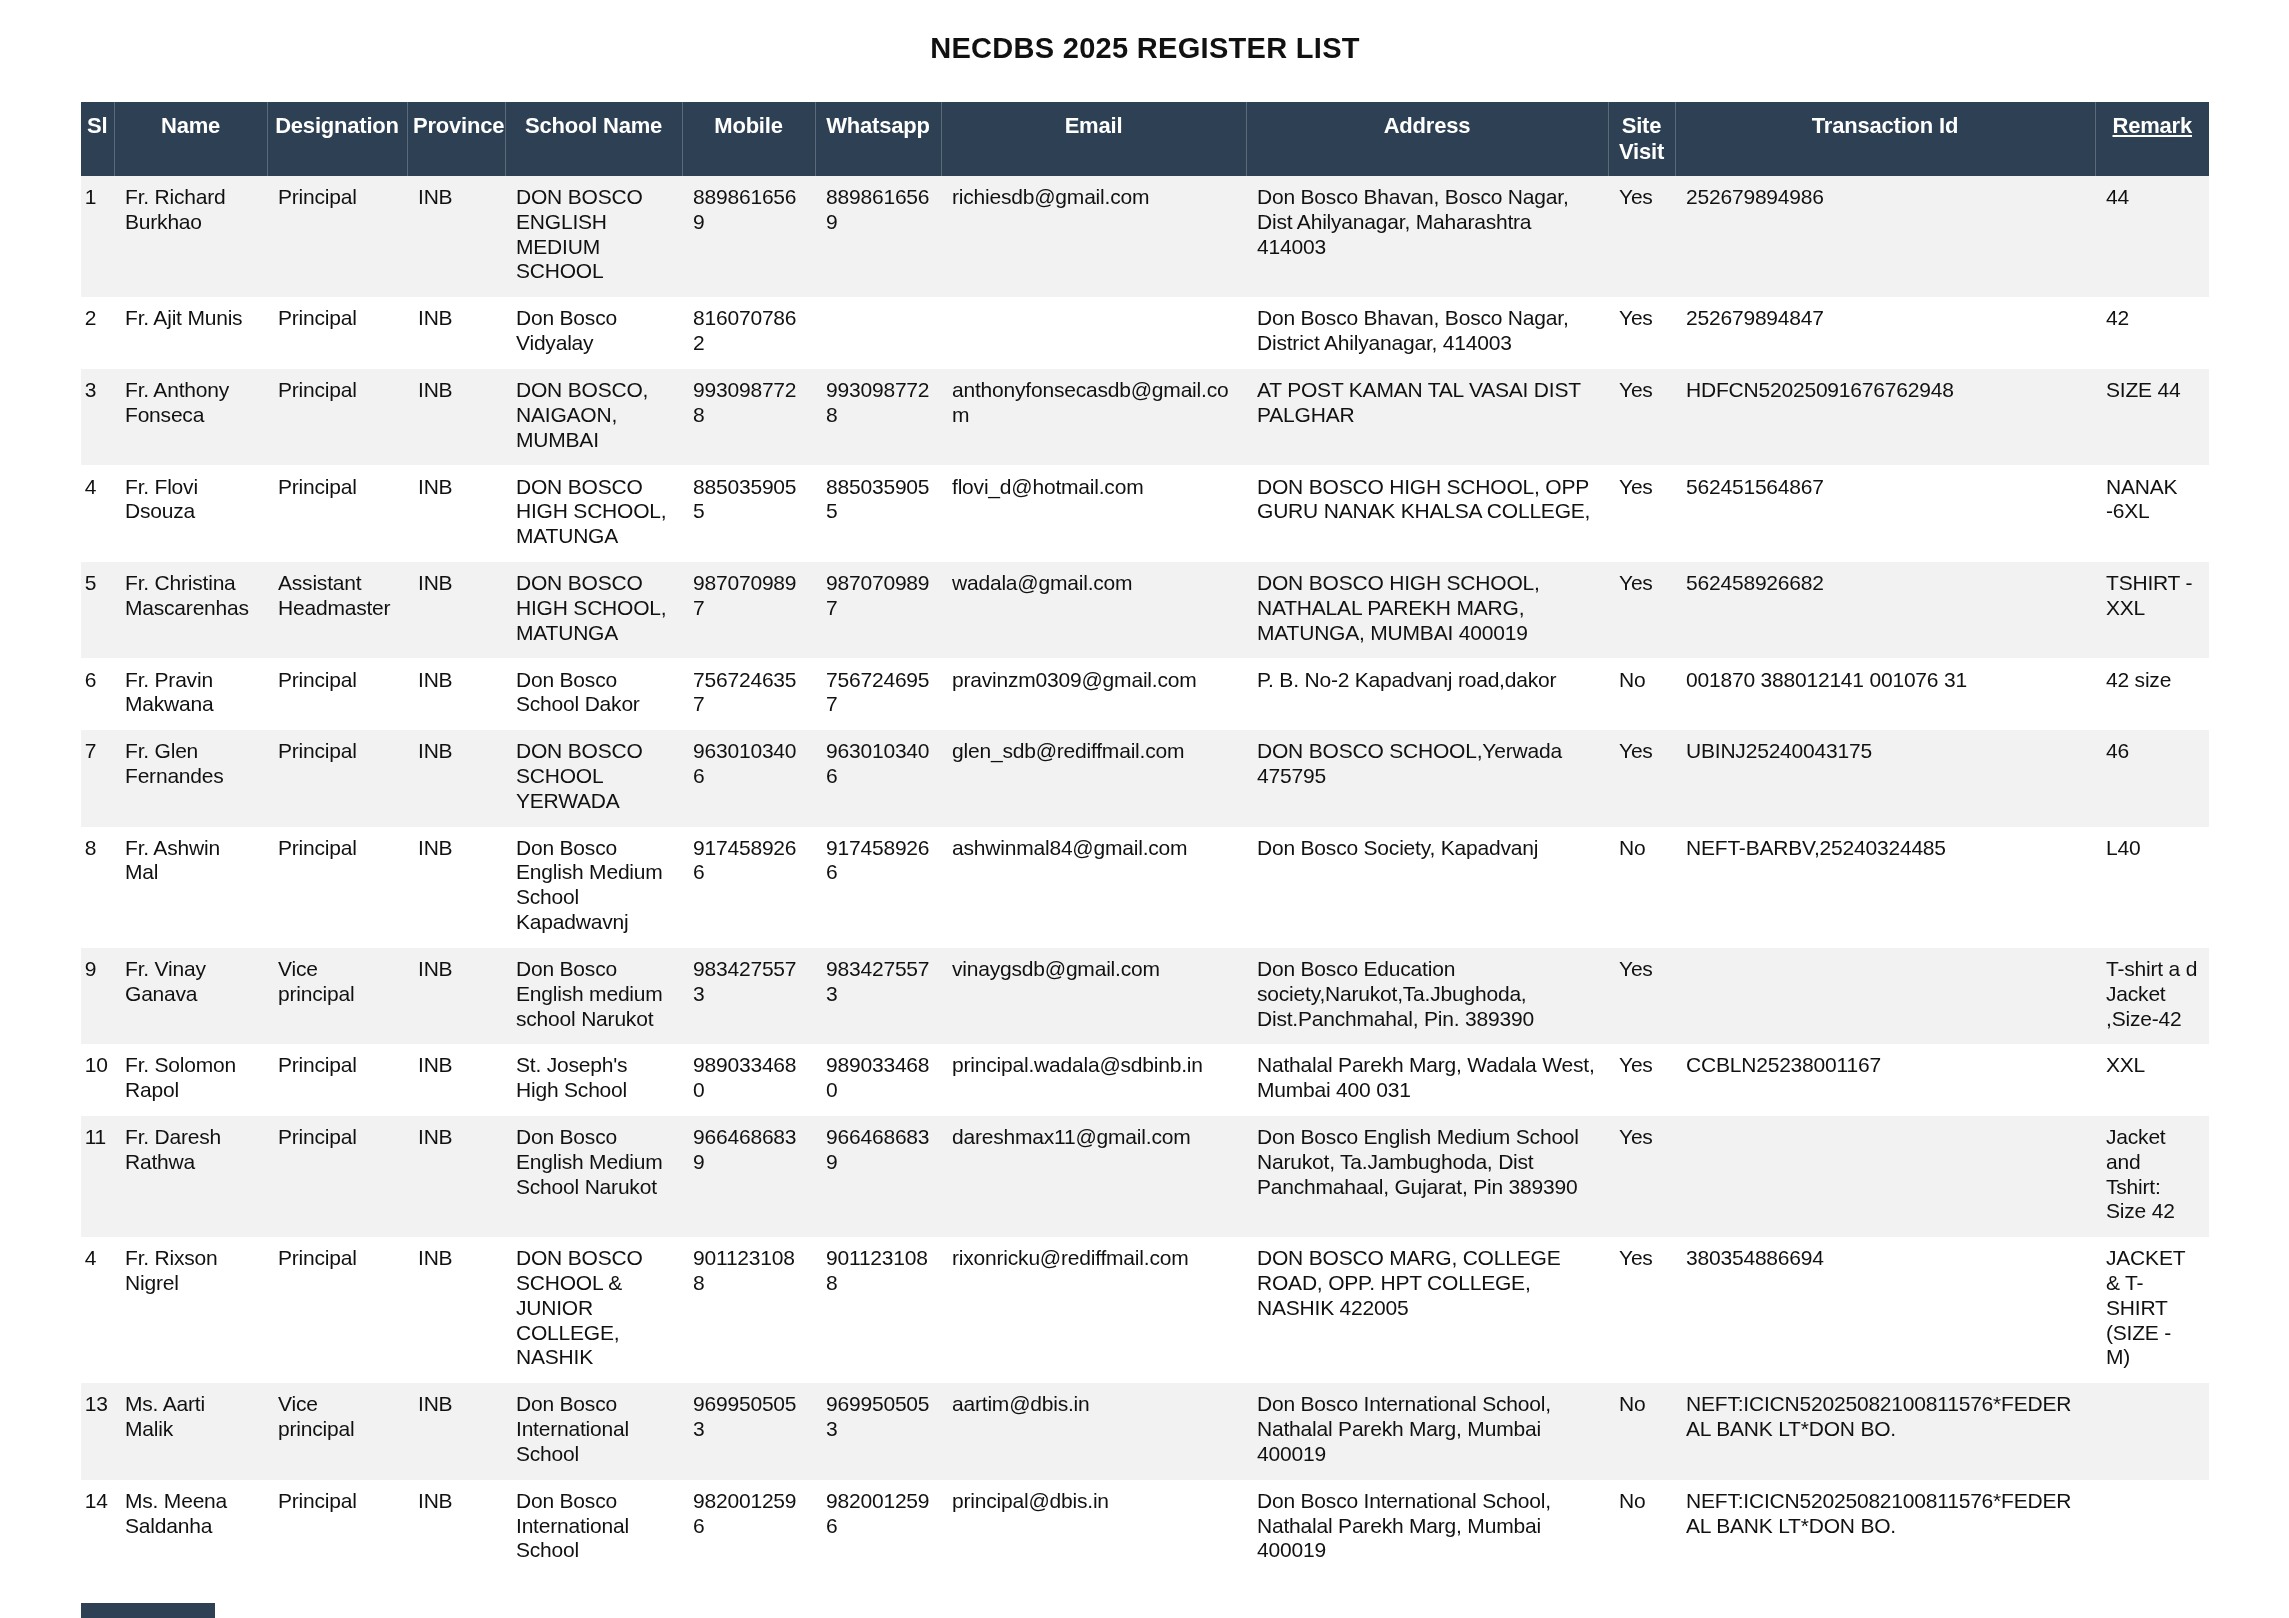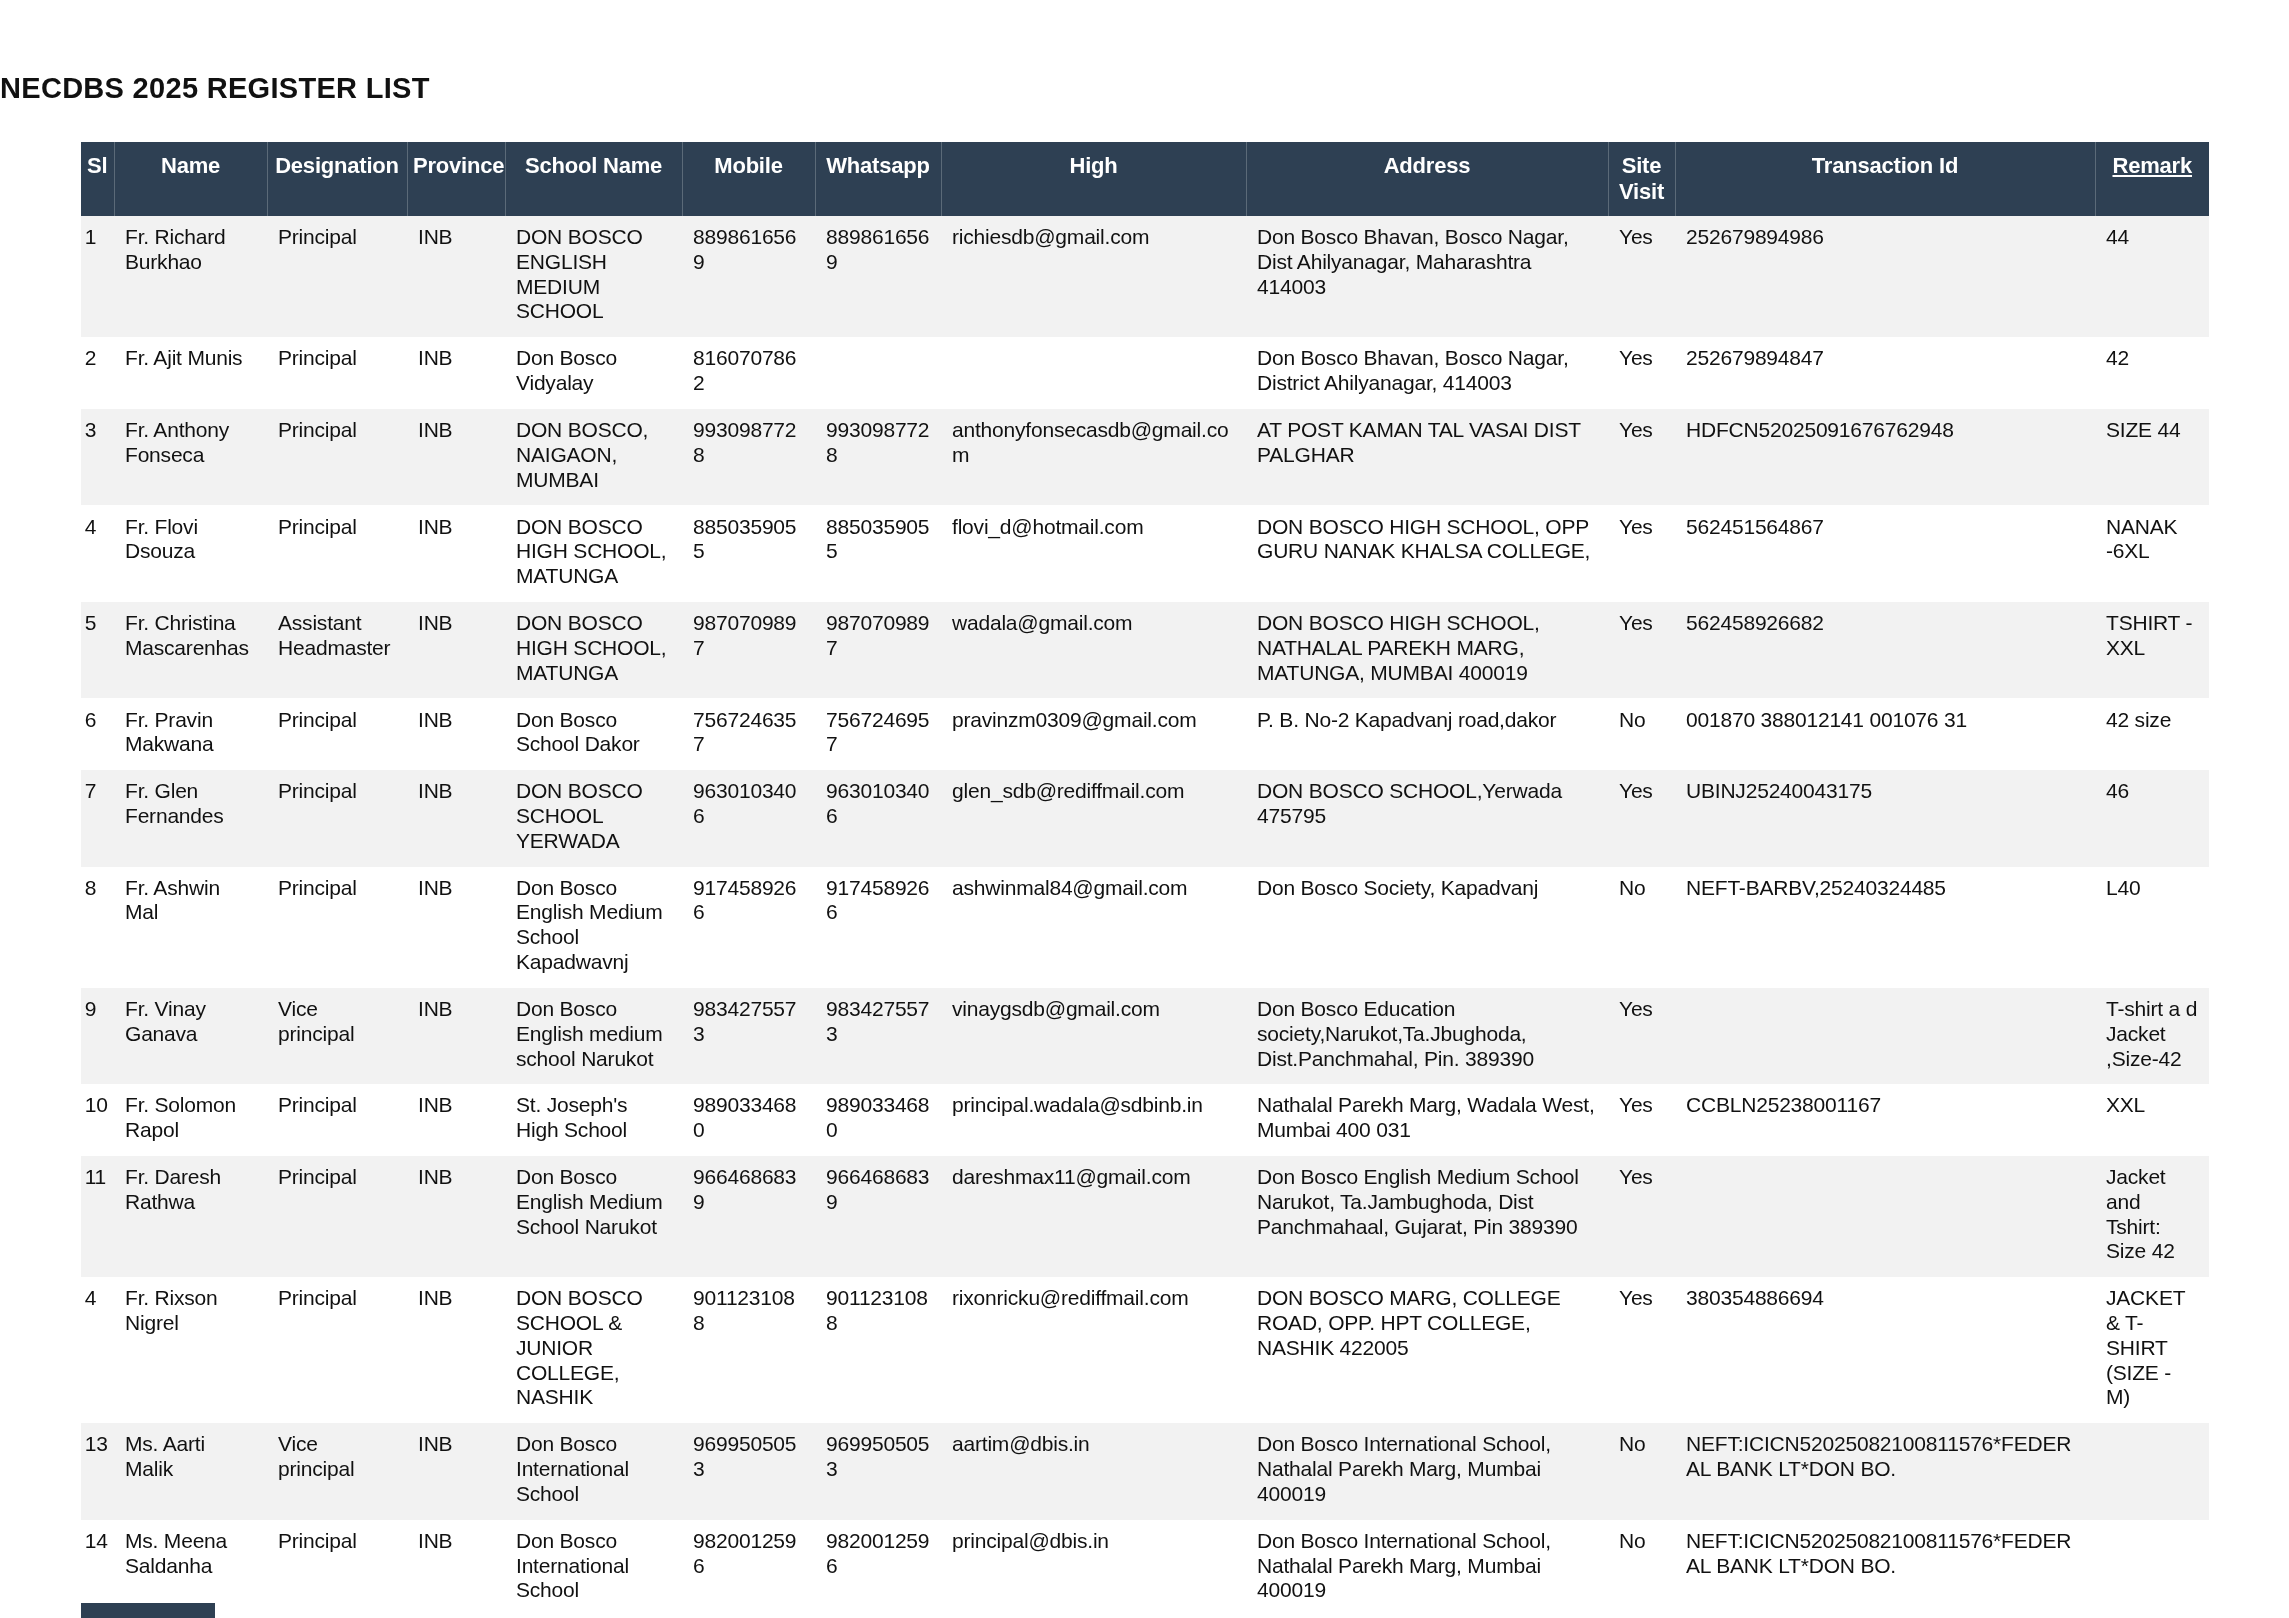--- a/index.html
+++ b/index.html
@@ -1,19 +1,19 @@
 <!DOCTYPE html>
 <html style="font-size:14.8px"><head>
 <meta charset="utf-8">
 <style>
   * { margin:0; padding:0; box-sizing:border-box; }
   html,body { width:2290px; height:1619px; background:#ffffff; overflow:hidden;
               font-family:"Liberation Sans", sans-serif; color:#111111; position:relative; }
-  .page-title { text-align:left; font-weight:bold; font-size:29px; letter-spacing:0.3px;
-                padding-top:72px; color:#111111; }
+  .page-title { text-align:center; font-weight:bold; font-size:29px; letter-spacing:0.3px;
+                padding-top:32px; color:#111111; }
   table.register { border-collapse:collapse; table-layout:fixed; width:2127px;
                    margin:37px 0 0 81px; font-size:21px; letter-spacing:-0.2px; }
   thead th { background:#2e4053; color:#ffffff; font-weight:bold; font-size:22px;
              vertical-align:top; padding:11px 5.5px; height:66px;
              line-height:1.18; border-right:1.8px solid rgba(255,255,255,0.22); }
   thead th:last-child { border-right:none;text-decoration:underline; }
   tbody td { vertical-align:top; text-align:left; padding:9.2px 11px 13px 11px;
              line-height:1.18; word-wrap:break-word; overflow-wrap:break-word; }
   tbody tr { background:#ffffff; }
   tbody tr:nth-child(odd) { background:#f2f2f2; }
@@ -50,21 +50,21 @@
   </colgroup>
   <thead>
     <tr id="header-row">
         <th class="col-sl">Sl</th>
         <th class="col-name">Name</th>
         <th class="col-designation">Designation</th>
         <th class="col-province">Province</th>
         <th class="col-school">School Name</th>
         <th class="col-mobile">Mobile</th>
         <th class="col-whatsapp">Whatsapp</th>
-        <th class="col-email">High</th>
+        <th class="col-email">Email</th>
         <th class="col-address">Address</th>
         <th class="col-site_visit">Site Visit</th>
         <th class="col-transaction_id">Transaction Id</th>
         <th class="col-remark">Remark</th>
       </tr>
   </thead>
   <tbody id="table-body">
       <tr>
         <td class="col-sl">1</td>
         <td class="col-name">Fr. Richard Burkhao</td>

